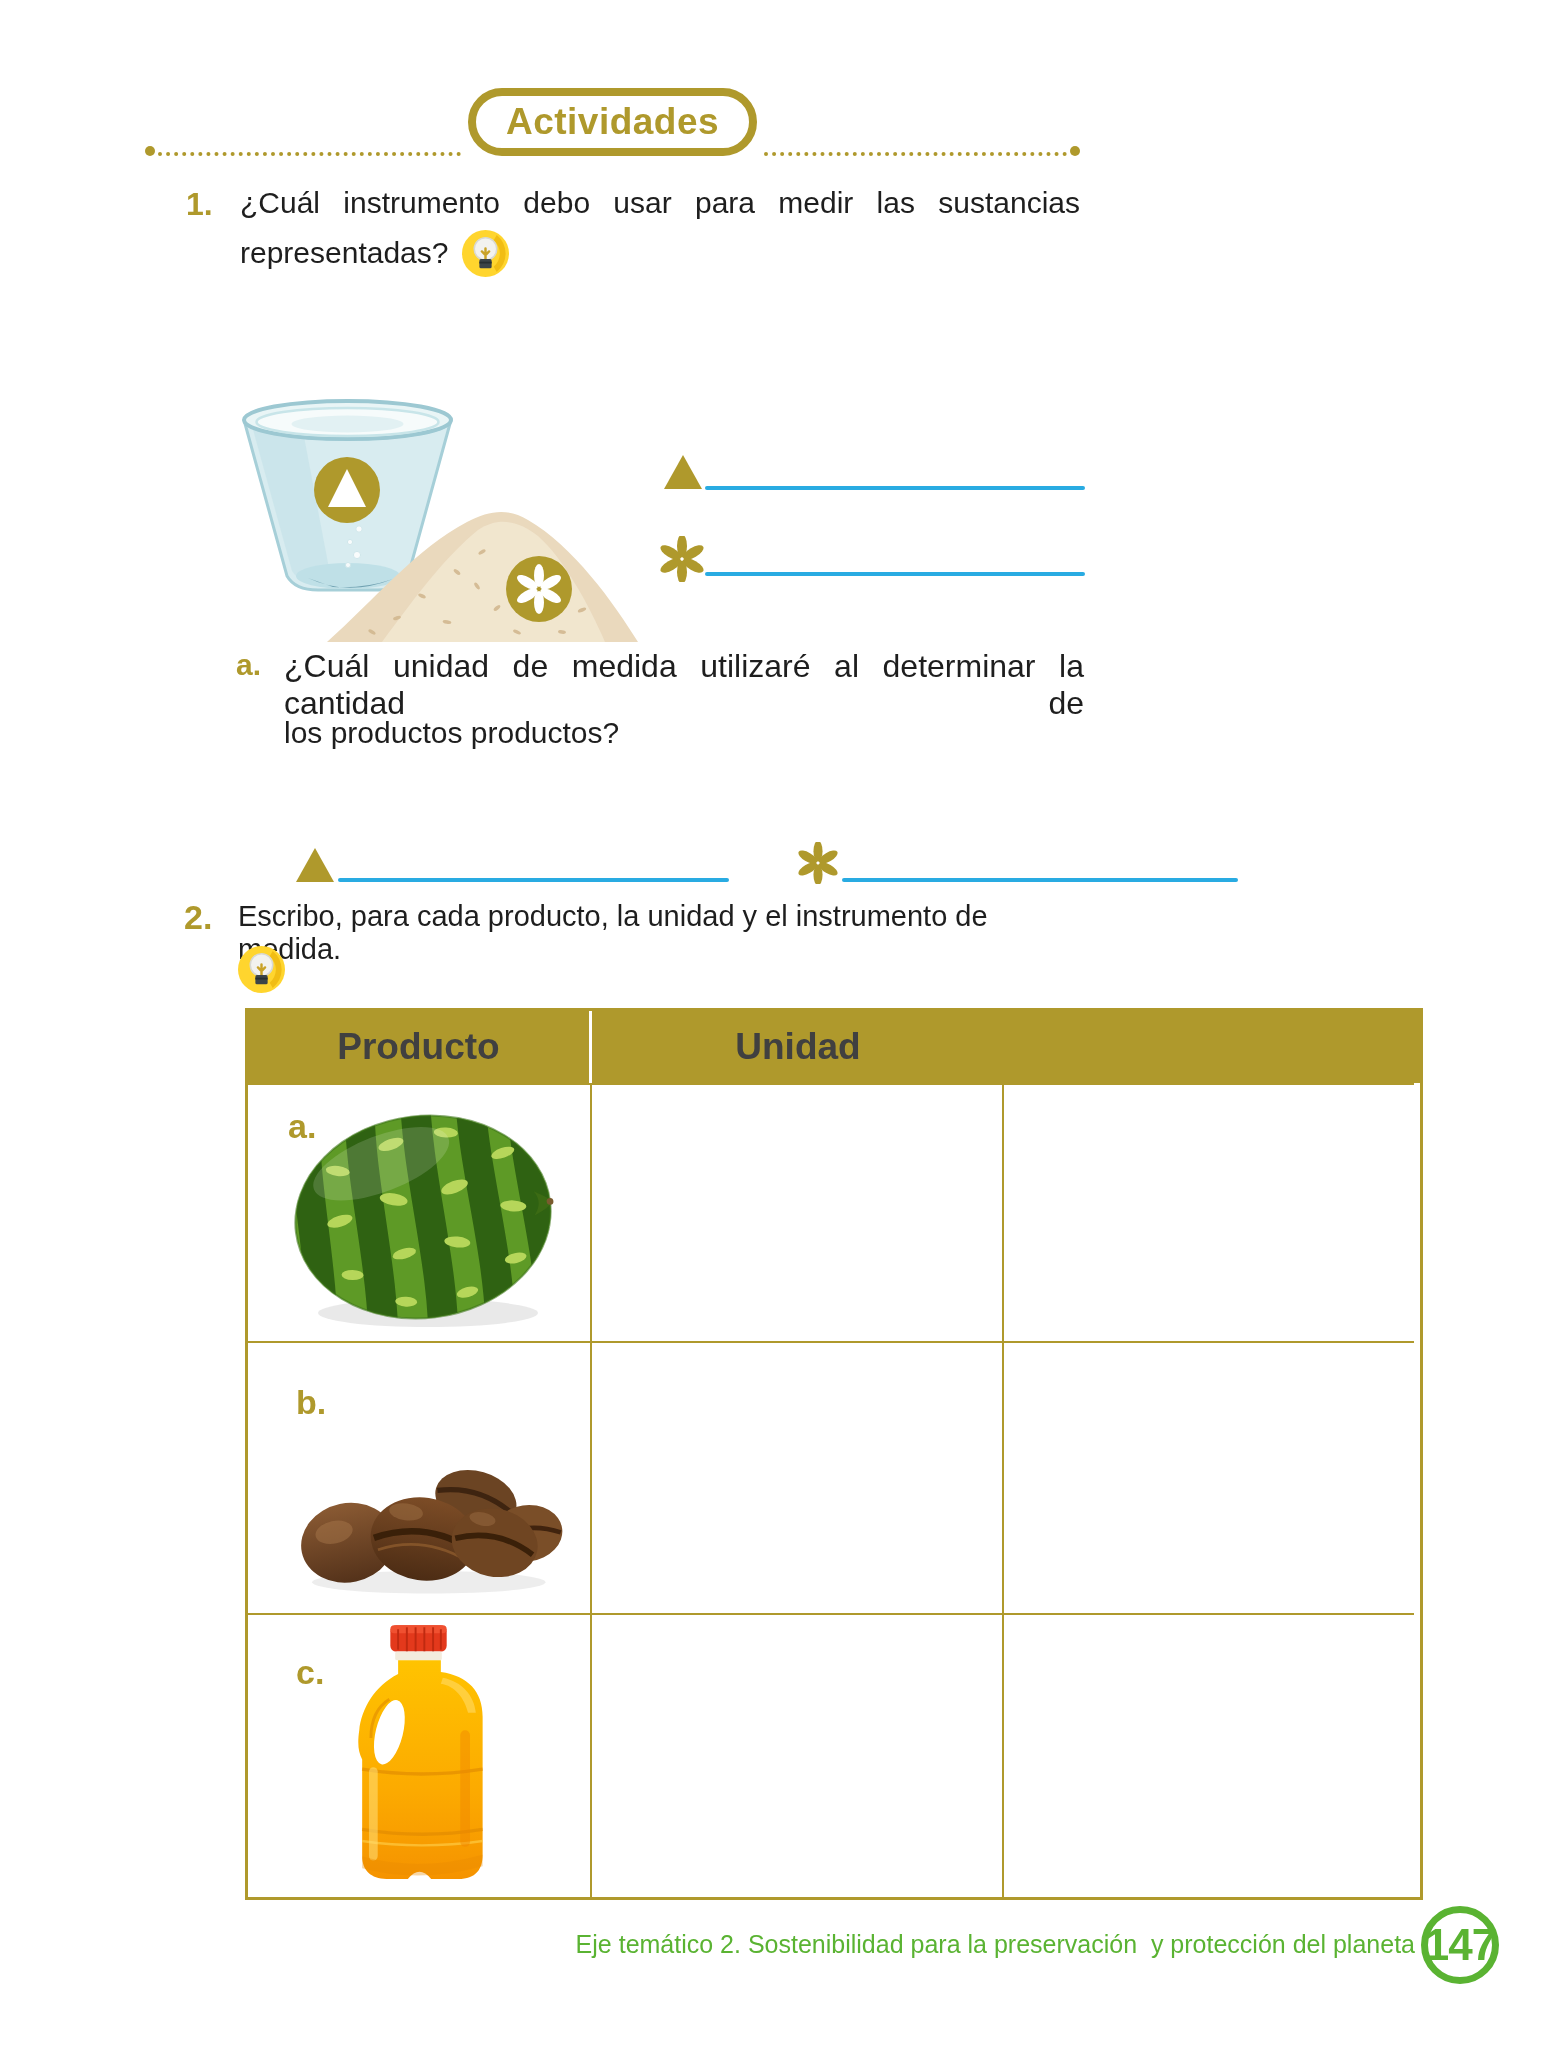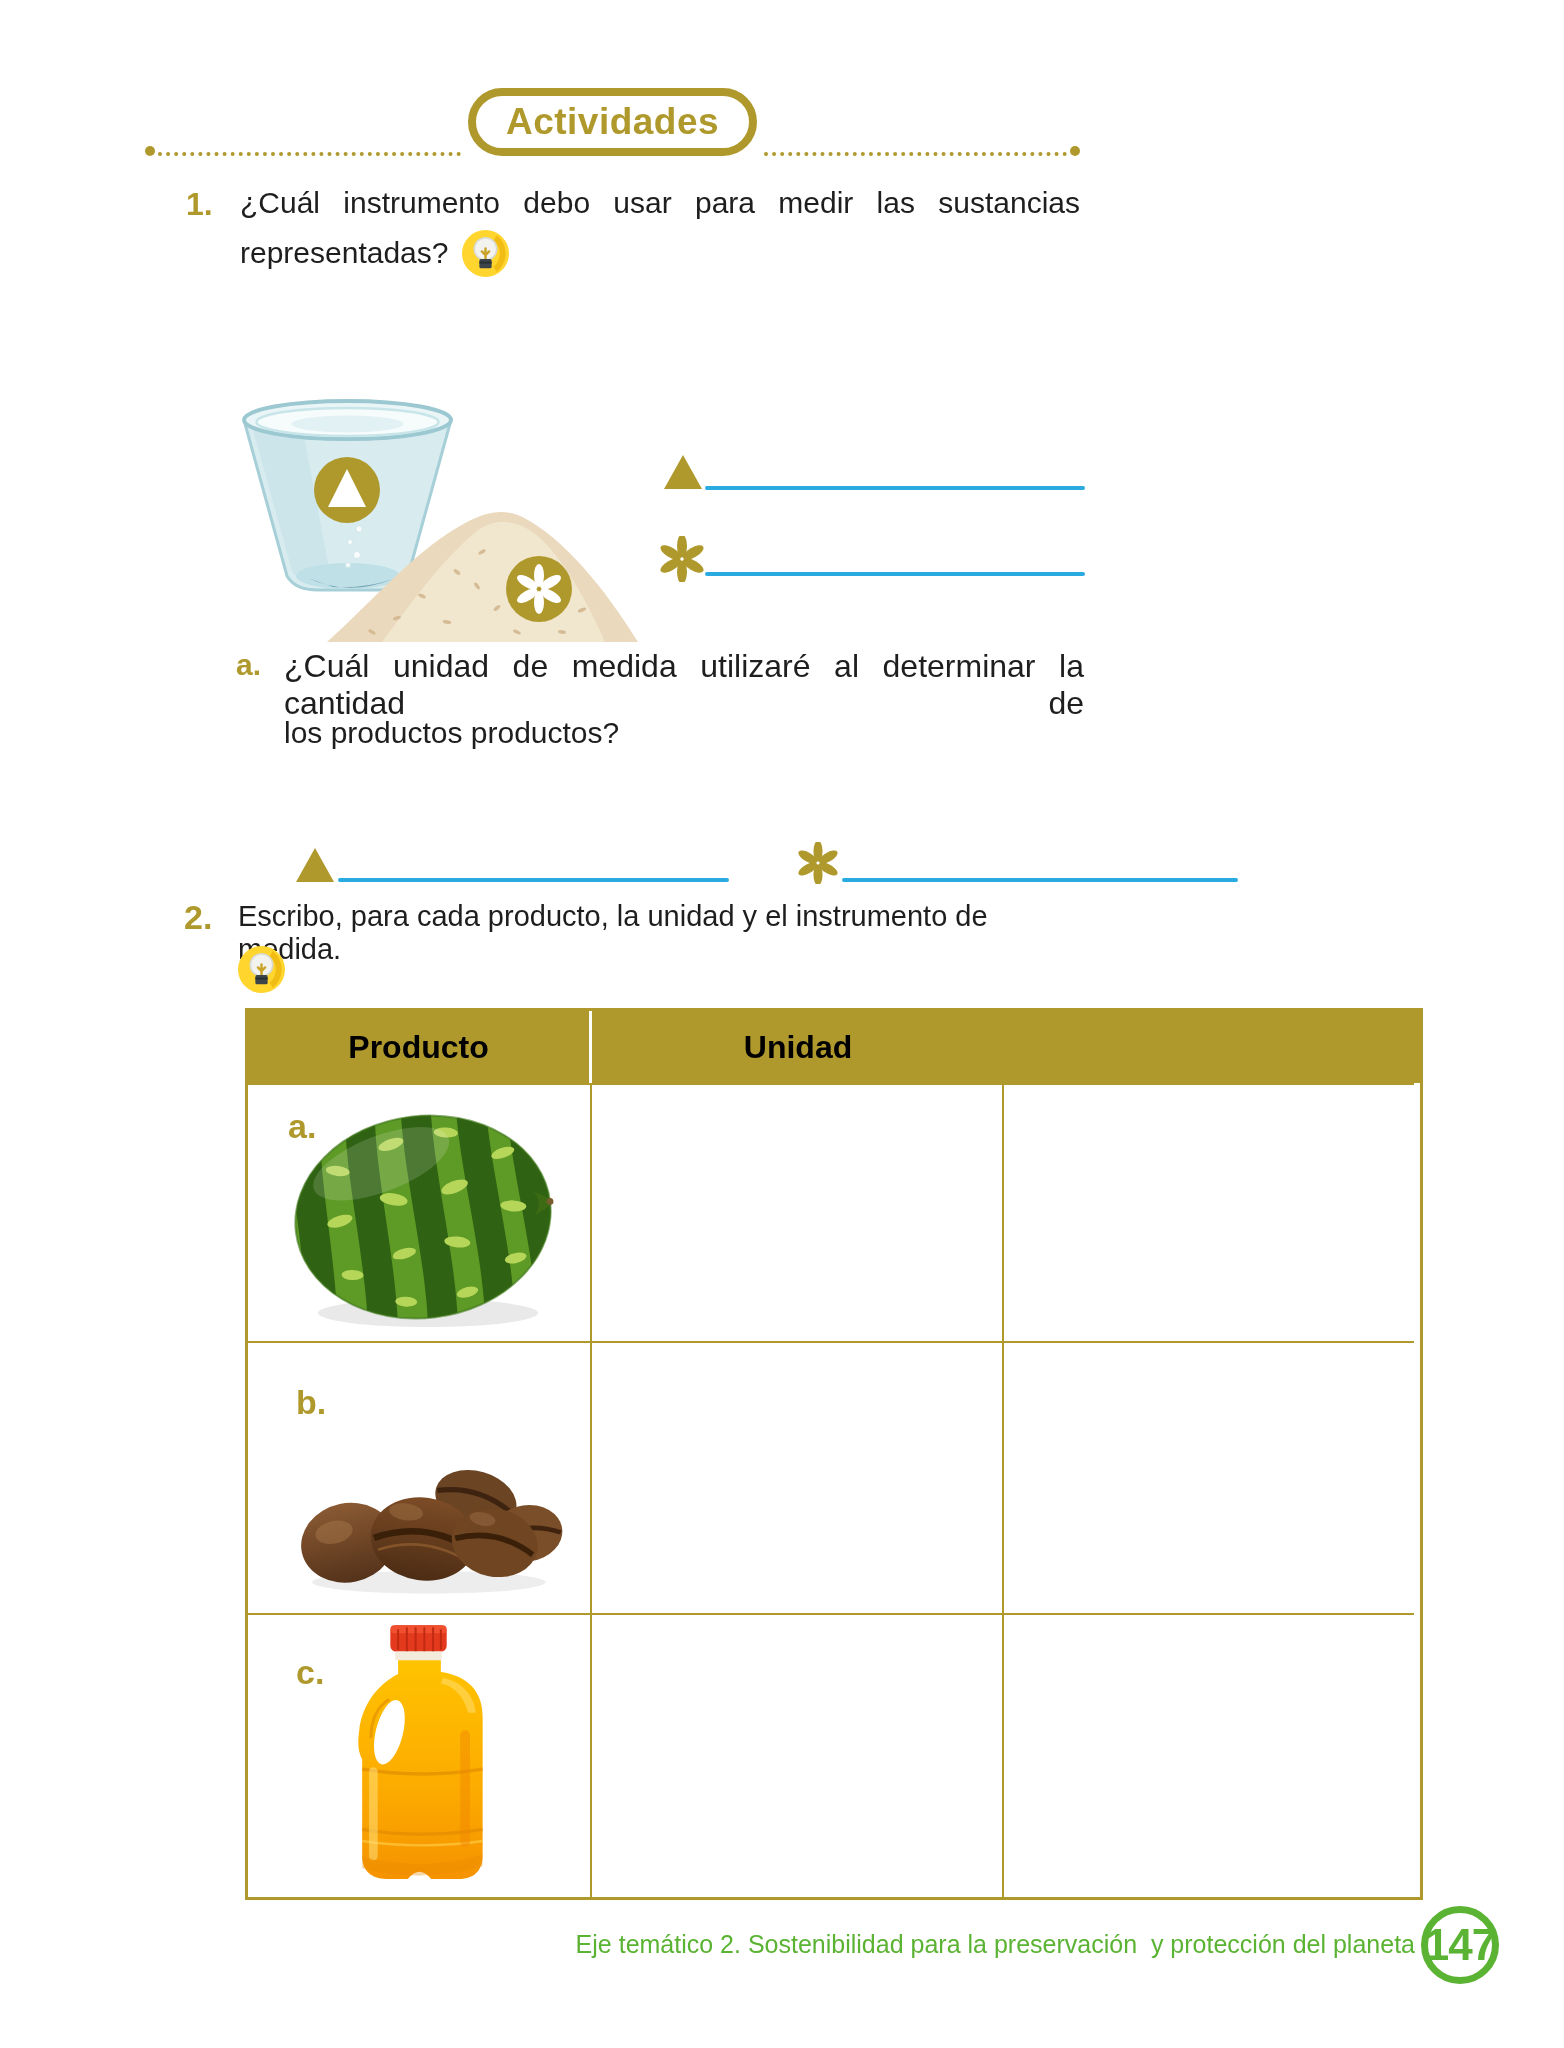--- a/index.html
+++ b/index.html
@@ -24,21 +24,21 @@
   .qtext{font-size:30px;color:#1e1e1e;line-height:1.15;}
   .just{text-align:justify;text-align-last:justify;}
   .sublabel{font-size:30px;font-weight:bold;color:#af992c;}
 
   .blue-line{height:4px;background:#29abe2;border-radius:2px;}
   .tri-bullet{width:0;height:0;border-left:19px solid transparent;border-right:19px solid transparent;border-bottom:34px solid #af992c;}
 
   
   .mtable{left:245px;top:1008px;width:1172px;border:3px solid #af992c;background:#fff;}
   .thead{display:grid;grid-template-columns:344px 412px 410px;height:72px;background:#af992c;}
-  .th{display:flex;align-items:center;justify-content:center;color:#000000;font-size:32px;font-weight:bold;border-right:3px solid #ffffff;}
+  .th{display:flex;align-items:center;justify-content:center;color:#404040;font-size:37px;font-weight:bold;border-right:3px solid #ffffff;}
   .th:last-child{border-right:none;}
   .trow{display:grid;grid-template-columns:344px 412px 410px;}
   .td{position:relative;border-right:2.5px solid #af992c;border-top:2.5px solid #af992c;background:#fff;}
   .td:last-child{border-right:none;}
   .trow:first-of-type .td{border-top:none;}
   .cell-label{position:absolute;left:40px;top:22px;font-size:34px;font-weight:bold;color:#af992c;}
 
   
   .footer-text{color:#5ab332;font-size:25px;font-weight:normal;white-space:pre;}
   .page-badge{

